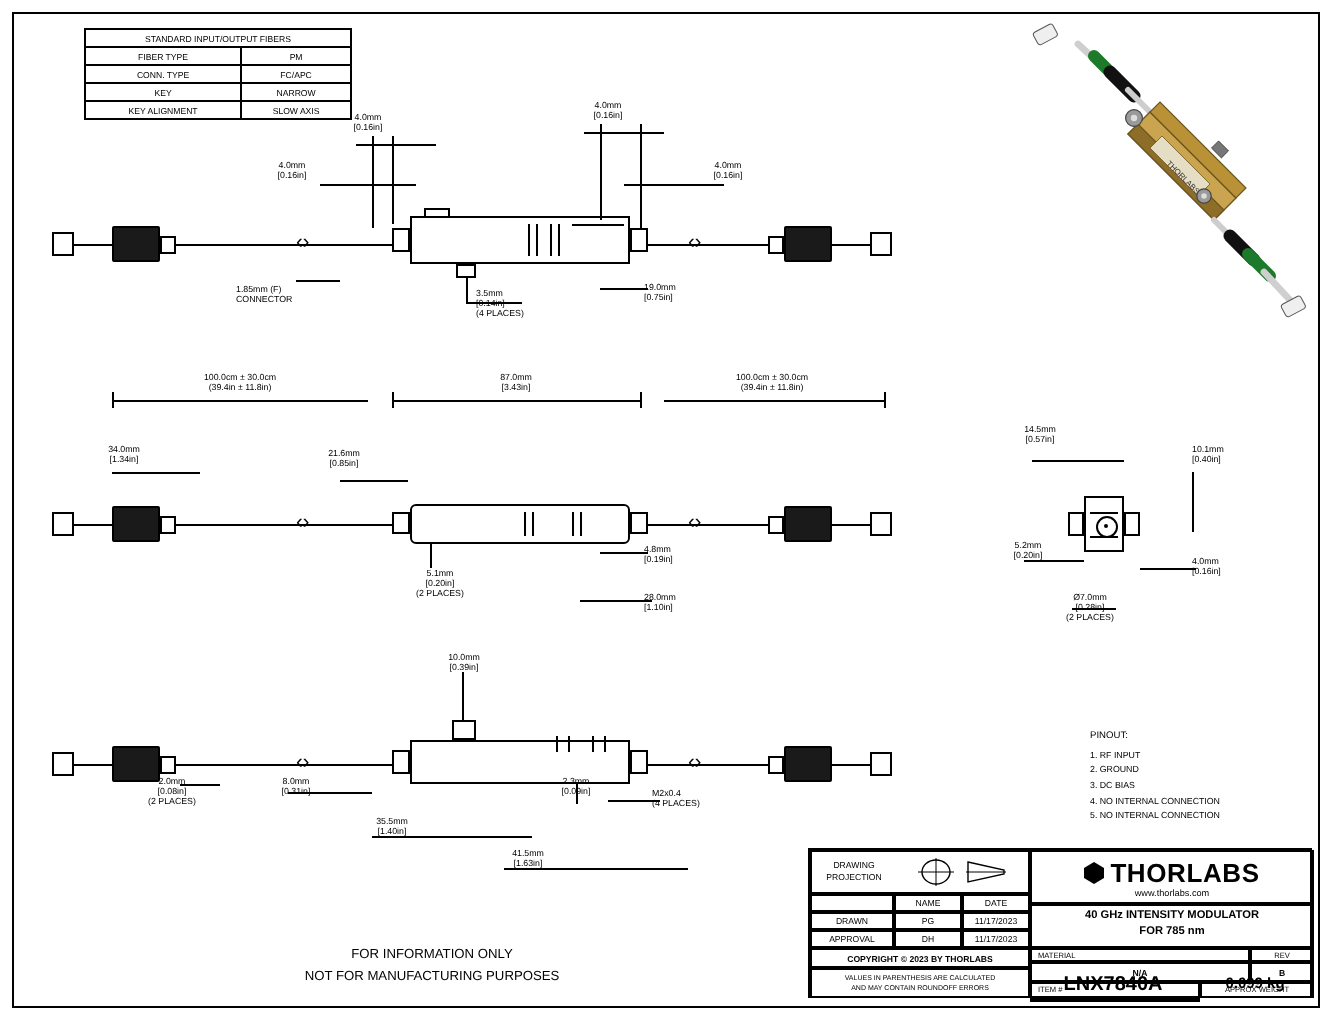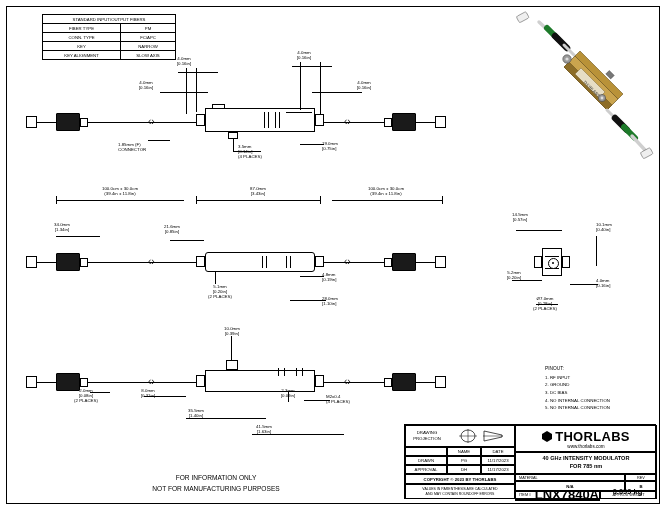--- a/index.html
+++ b/index.html
@@ -419,15 +419,15 @@
     <div class="cell" style="left:220px;top:49px;width:32px;height:7px;font-size:3.8px;">REV</div>
     <div class="cell tb-big" style="left:110px;top:56px;width:110px;height:10px;">N/A</div>
     <div class="cell tb-big" style="left:220px;top:56px;width:32px;height:10px;">B</div>
     <div class="cell" style="left:110px;top:66px;width:85px;height:8px;justify-content:flex-start;padding-left:3px;font-size:3.8px;">
       <span>ITEM #</span>
     </div>
     <div class="cell" style="left:195px;top:66px;width:57px;height:8px;font-size:3.8px;">APPROX WEIGHT</div>
     <div class="cell tb-big" style="left:110px;top:74px;width:85px;height:0px;"></div>
   </div>
 
-  <div style="position:absolute;left:514px;top:487px;width:85px;text-align:right;font-size:13px;font-weight:bold;">LNX7840A</div>
+  <div style="position:absolute;left:514px;top:487px;width:85px;text-align:center;font-size:10px;font-weight:bold;">LNX7840A</div>
   <div style="position:absolute;left:599px;top:487px;width:57px;text-align:center;font-size:7.5px;font-weight:bold;">0.099 kg</div>
 </div>
 
 </body></html>

